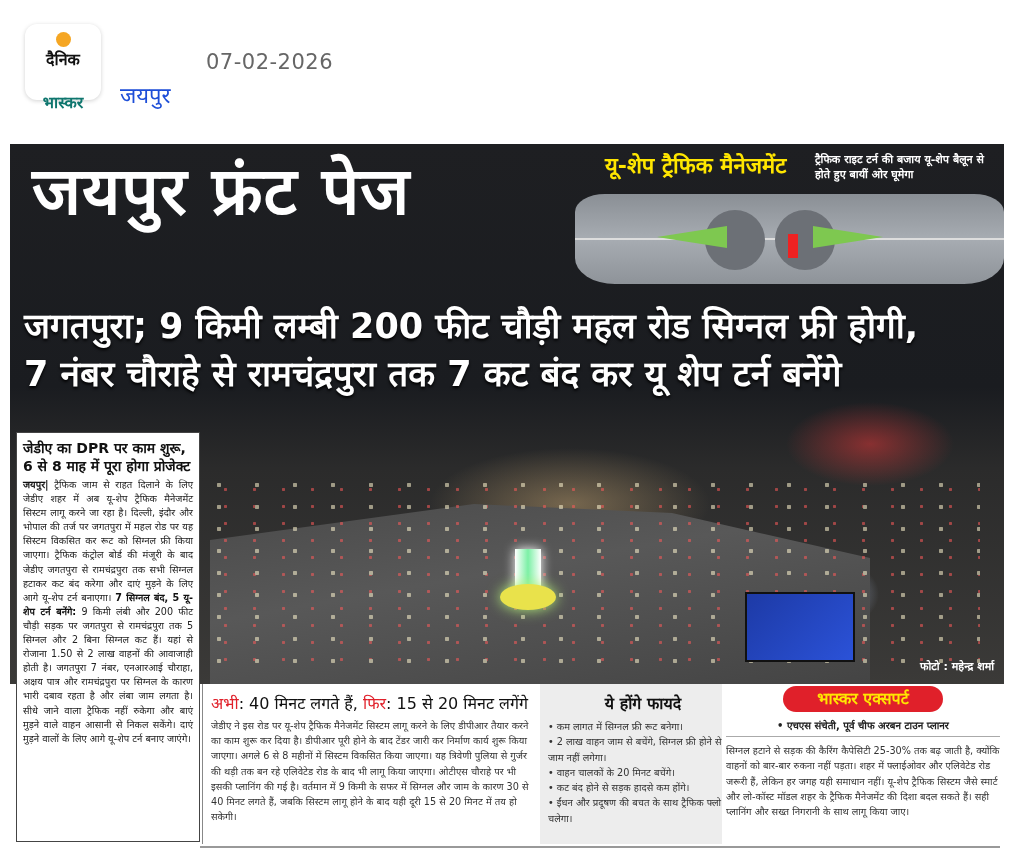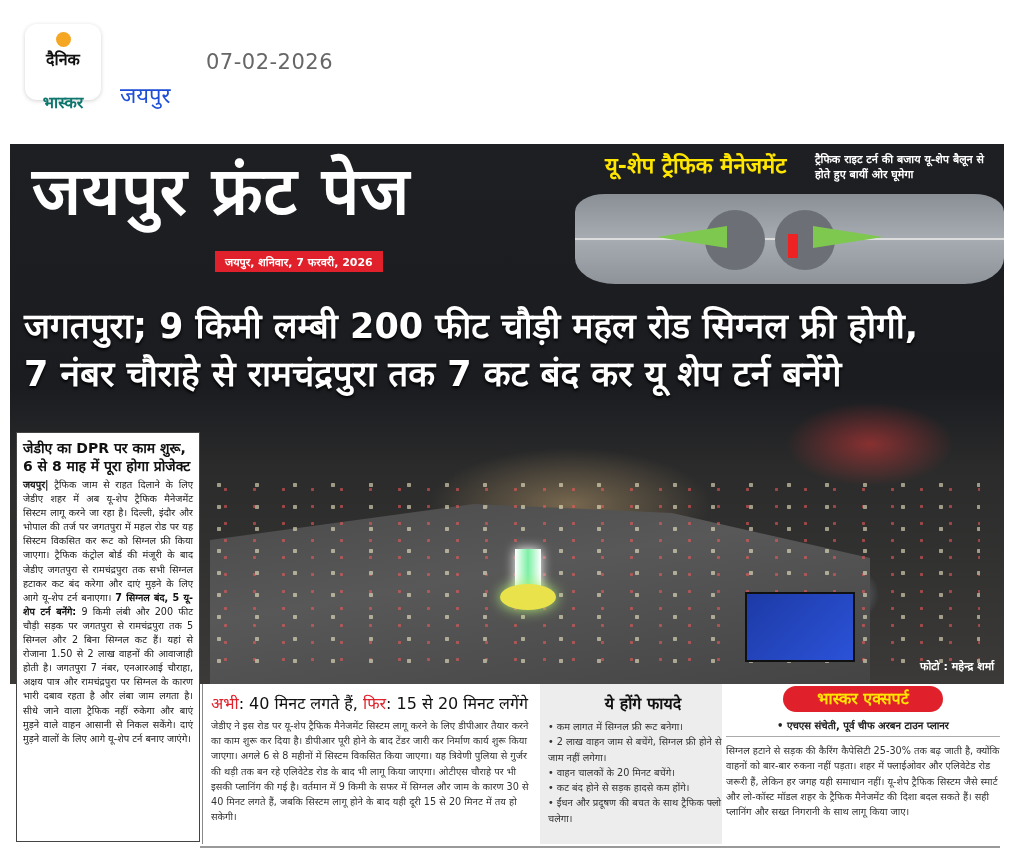--- a/index.html
+++ b/index.html
@@ -87,21 +87,20 @@
 
 <div class="page">
   <div class="hero">
     <div class="road"></div>
     <div class="lights"></div>
     <div class="roundabout-tower"></div>
     <div class="roundabout"></div>
     <div class="billboard"></div>
 
     <div class="mast">जयपुर फ्रंट पेज</div>
-    <div class="dateline">जयपुर, शनिवार, 7 फरवरी, 2026</div>
 
     <div class="inset">
       <div class="inset-title">यू-शेप ट्रैफिक मैनेजमेंट</div>
       <div class="inset-note">ट्रैफिक राइट टर्न की बजाय यू-शेप बैलून से होते हुए बायीं ओर घूमेगा</div>
       <div class="inset-road">
         <div class="inset-lane"></div>
         <div class="inset-loop-l"></div>
         <div class="inset-loop-r"></div>
         <div class="inset-green-l"></div>
         <div class="inset-green-r"></div>

